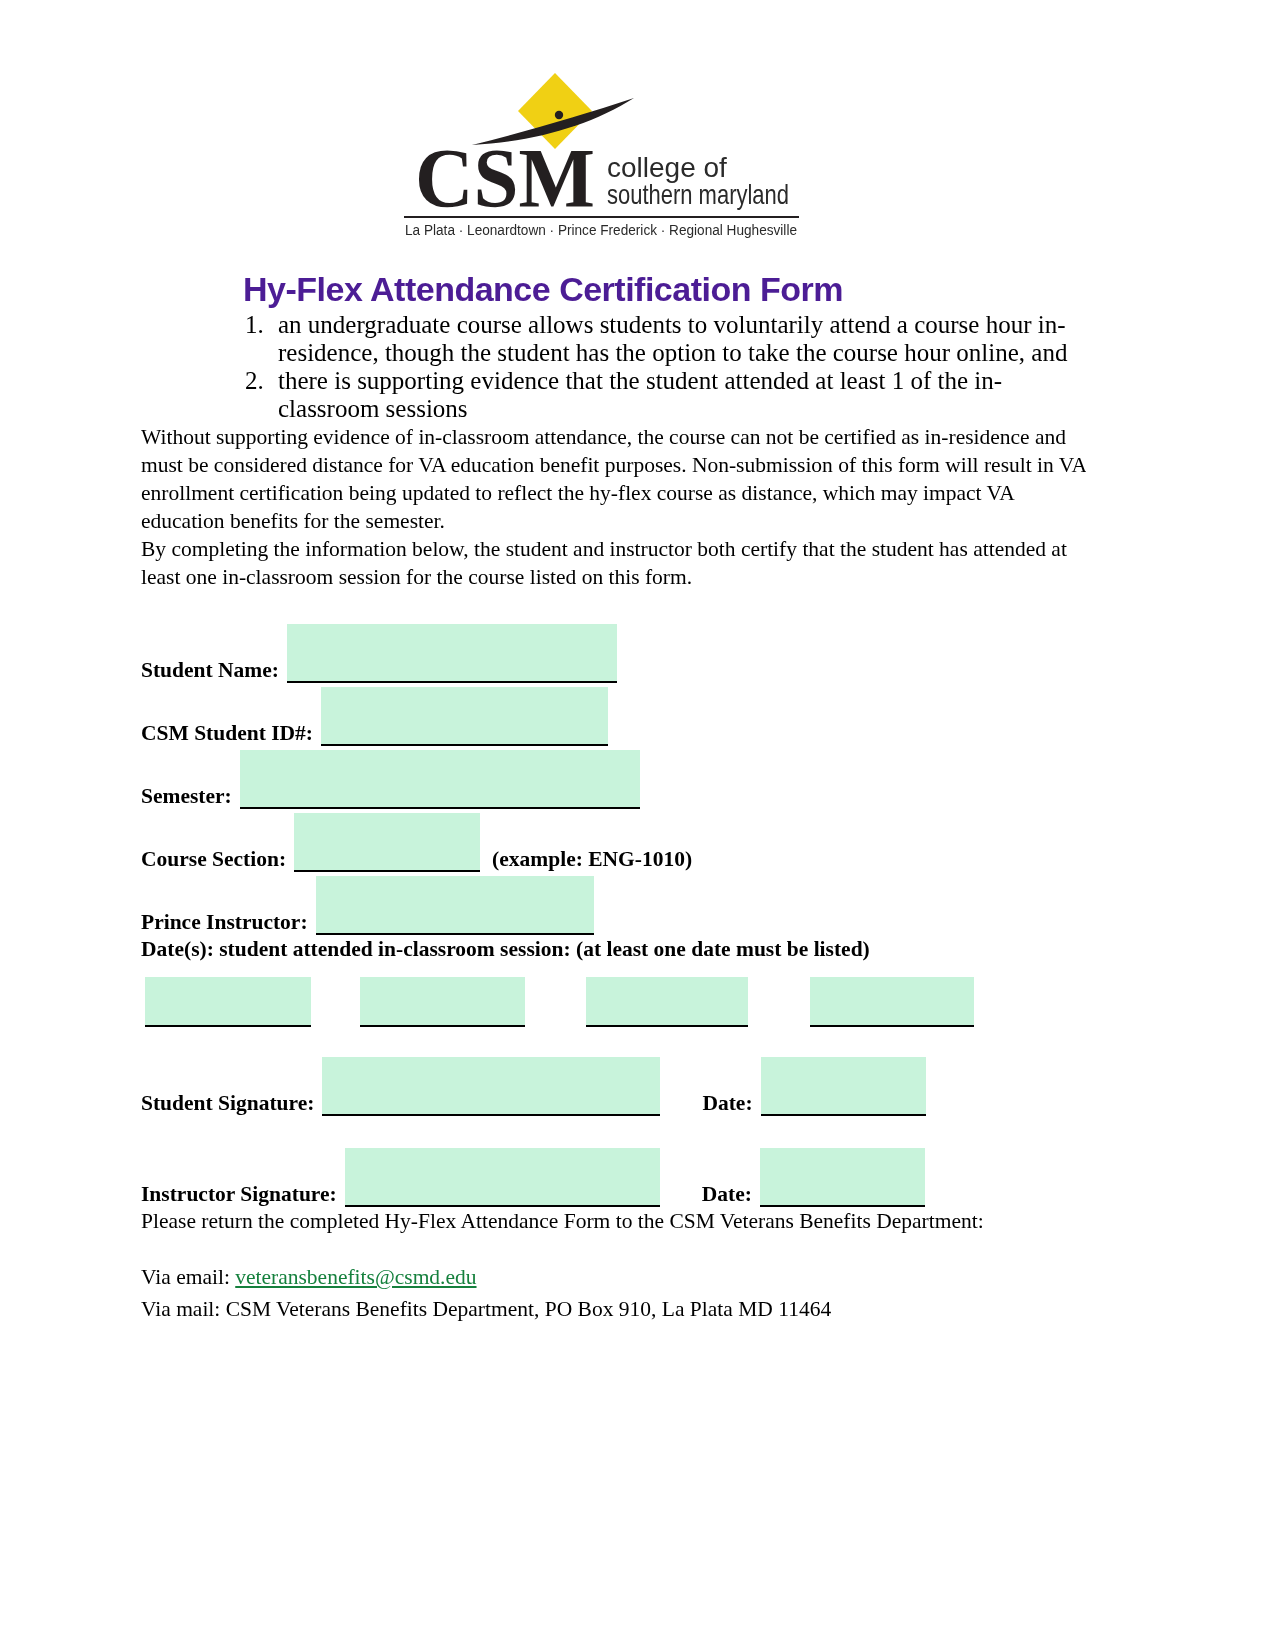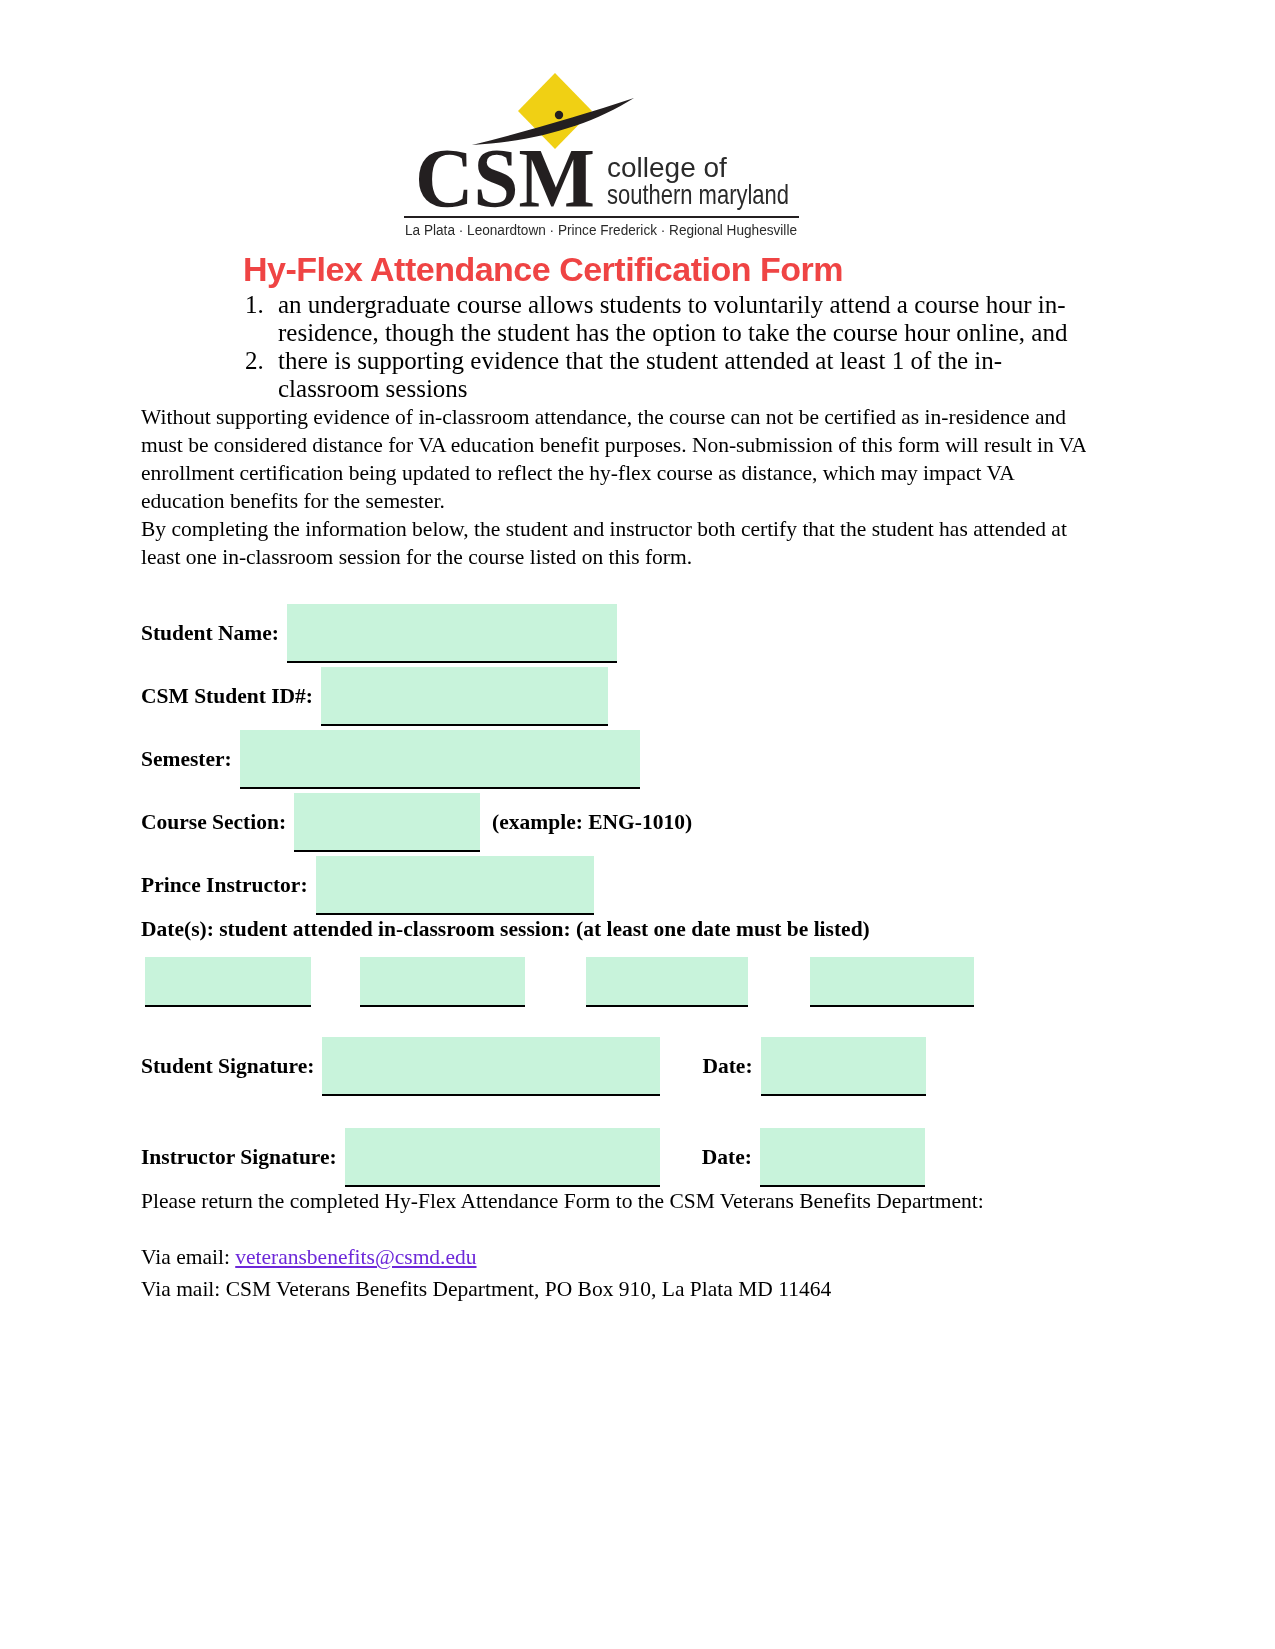--- a/index.html
+++ b/index.html
@@ -2,33 +2,33 @@
 <html><head>
 <meta charset="utf-8">
 <style>
   html,body{margin:0;padding:0;background:#ffffff;}
   .page{
     width:1086px;height:1649px;background:#ffffff;position:relative;overflow:hidden;
     font-family:"Liberation Serif", serif;color:#000;
   }
   .logo-block{width:400px;margin:0 0 0 404px;padding-top:62px;}
   .doc-title{
-    margin:8px 0 0 0;text-align:center;
+    margin:28px 0 0 0;text-align:center;
     font-family:"Liberation Sans", sans-serif;font-weight:bold;
-    font-size:34px;letter-spacing:-0.5px;color:#ef4444;
+    font-size:34px;letter-spacing:-0.5px;color:#4c1d95;
   }
   .content{padding:0 141px;width:960px;}
   .content p{margin:0;font-size:21.5px;line-height:28px;}
   .p1{margin-top:30px;}
   ol.criteria{margin:2px 0 0 0;padding-left:129px;font-size:25px;line-height:28px;}
   ol.criteria li{padding-left:8px;}
   .p2{margin-top:30px;}
   .p3{margin-top:28px;}
 
-  .frow{display:flex;align-items:center;}
+  .frow{display:flex;align-items:flex-end;}
   .flabel{font-weight:bold;font-size:21.5px;line-height:24px;padding-bottom:1px;white-space:nowrap;}
   .ffield{background:#c8f3db;border-bottom:2px solid #000;height:57px;margin-left:8px;}
   .fhint{font-weight:bold;font-size:21.5px;line-height:24px;padding-bottom:1px;margin-left:12px;white-space:nowrap;}
 
   .row-name{margin-top:33px;}
   .row-gap{margin-top:4px;}
   .w-name{width:330px;}
   .w-id{width:287px;}
   .w-sem{width:400px;}
   .w-sec{width:186px;}
@@ -45,21 +45,21 @@
   .sigrow{margin-top:30px;}
   .sigrow2{margin-top:32px;}
   .w-sig1{width:338px;}
   .w-sig2{width:315px;}
   .w-date{width:165px;}
   .datelbl{margin-left:42px;}
 
   .return-note{margin-top:44px;}
   .contact{margin-top:26px;}
   .contact p{line-height:32px;font-size:21.5px;margin:0;}
-  .email-link{color:#6d28d9;cursor:pointer;}
+  .email-link{color:#15803d;cursor:pointer;}
 
   .logo-svg{display:block;}
 </style>
 </head>
 <body>
 
 <div class="page">
 
   <div class="logo-block">
     <svg class="logo-svg" width="400" height="180" viewBox="0 0 400 180">

